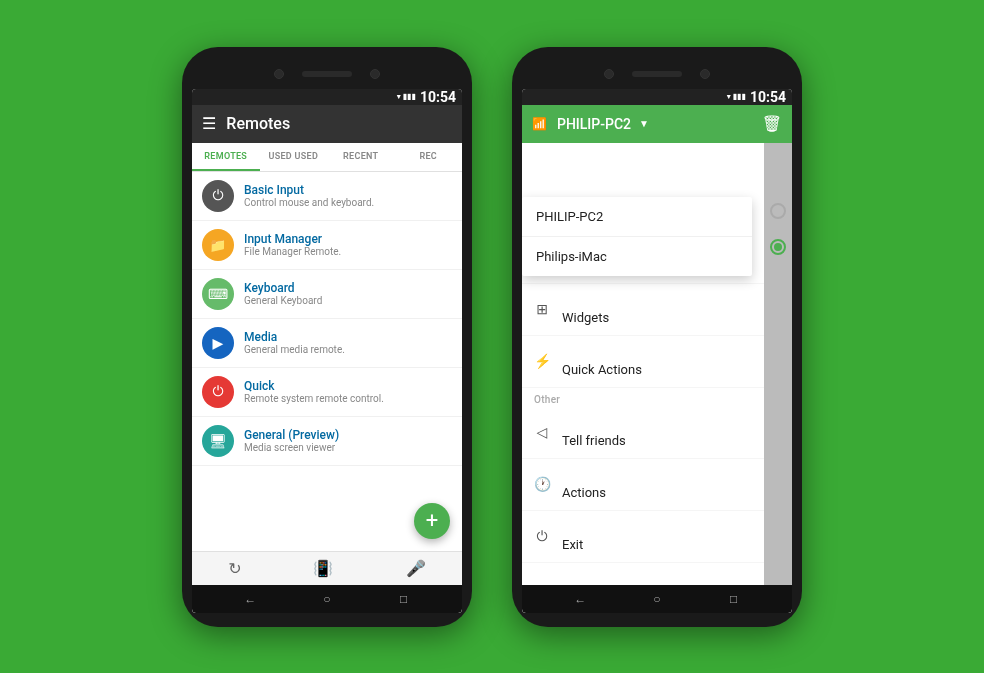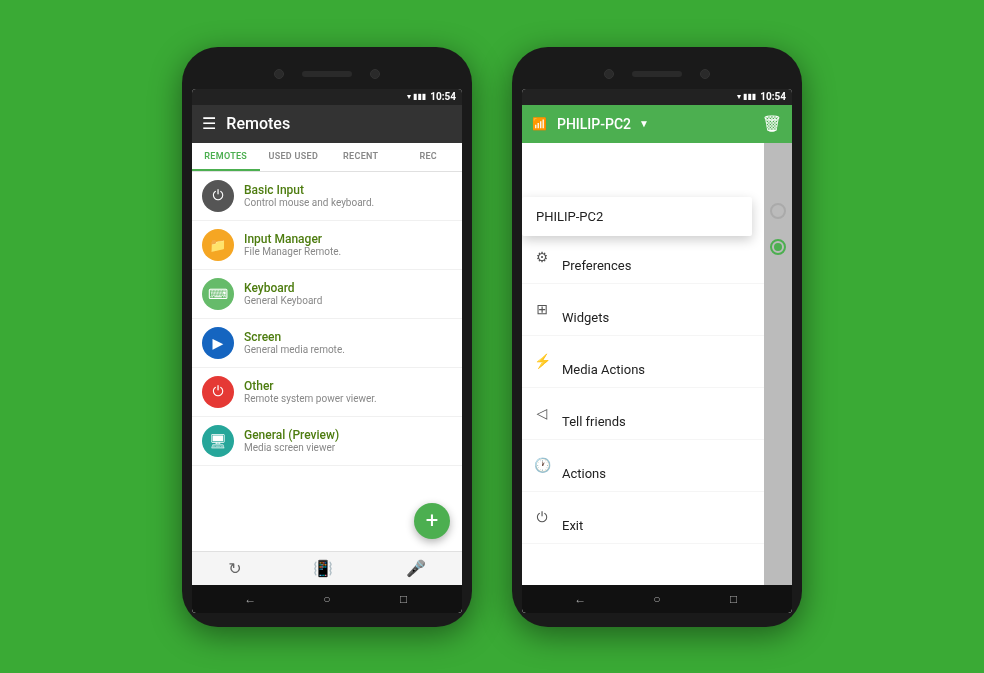--- a/index.html
+++ b/index.html
@@ -66,21 +66,21 @@
       font-size: 9px;
       display: flex;
       justify-content: flex-end;
       align-items: center;
       padding: 2px 6px;
       gap: 4px;
       height: 16px;
     }
 
     .status-time {
-      font-size: 10px;
+      font-size: 14px;
       font-weight: bold;
       color: #fff;
     }
 
     .status-icons {
       display: flex;
       gap: 2px;
       align-items: center;
       font-size: 8px;
     }
@@ -198,21 +198,21 @@
     .icon-teal { background: #26a69a; }
 
     .remote-text {
       display: flex;
       flex-direction: column;
     }
 
     .remote-name {
       font-size: 12px;
       font-weight: 500;
-      color: #4d7c0f;
+      color: #0369a1;
     }
 
     .remote-desc {
       font-size: 10px;
       color: #888;
     }
 
     
     .fab {
       position: absolute;
@@ -426,30 +426,30 @@
         <div class="remote-icon icon-green-light">⌨</div>
         <div class="remote-text">
           <span class="remote-name">Keyboard</span>
           <span class="remote-desc">General Keyboard</span>
         </div>
       </div>
 
       <div class="remote-item">
         <div class="remote-icon icon-blue">▶</div>
         <div class="remote-text">
-          <span class="remote-name">Screen</span>
+          <span class="remote-name">Media</span>
           <span class="remote-desc">General media remote.</span>
         </div>
       </div>
 
       <div class="remote-item">
         <div class="remote-icon icon-red">⏻</div>
         <div class="remote-text">
-          <span class="remote-name">Other</span>
-          <span class="remote-desc">Remote system power viewer.</span>
+          <span class="remote-name">Quick</span>
+          <span class="remote-desc">Remote system remote control.</span>
         </div>
       </div>
 
       <div class="remote-item">
         <div class="remote-icon icon-teal">🖥</div>
         <div class="remote-text">
           <span class="remote-name">General (Preview)</span>
           <span class="remote-desc">Media screen viewer</span>
         </div>
       </div>
@@ -496,39 +496,41 @@
         <span class="dropdown-arrow">▼</span>
       </div>
       <span class="trash-icon">🗑</span>
     </div>
 
     <div class="screen-with-sidebar">
       <div class="main-content">
 
         <div class="dropdown-popup">
           <div class="dropdown-item">PHILIP-PC2</div>
+          <div class="dropdown-item">Philips-iMac</div>
         </div>
 
         <div style="margin-top: 70px;">
 
           <div class="settings-section-label">Customize</div>
 
           <div class="settings-item">
             <span class="settings-item-icon">⚙</span>
             <span class="settings-item-label">Preferences</span>
           </div>
           <div class="settings-item">
             <span class="settings-item-icon">⊞</span>
             <span class="settings-item-label">Widgets</span>
           </div>
           <div class="settings-item">
             <span class="settings-item-icon">⚡</span>
-            <span class="settings-item-label">Media Actions</span>
+            <span class="settings-item-label">Quick Actions</span>
           </div>
 
+          <div class="settings-section-label">Other</div>
 
           <div class="settings-item">
             <span class="settings-item-icon">◁</span>
             <span class="settings-item-label">Tell friends</span>
           </div>
           <div class="settings-item">
             <span class="settings-item-icon">🕐</span>
             <span class="settings-item-label">Actions</span>
           </div>
           <div class="settings-item">

